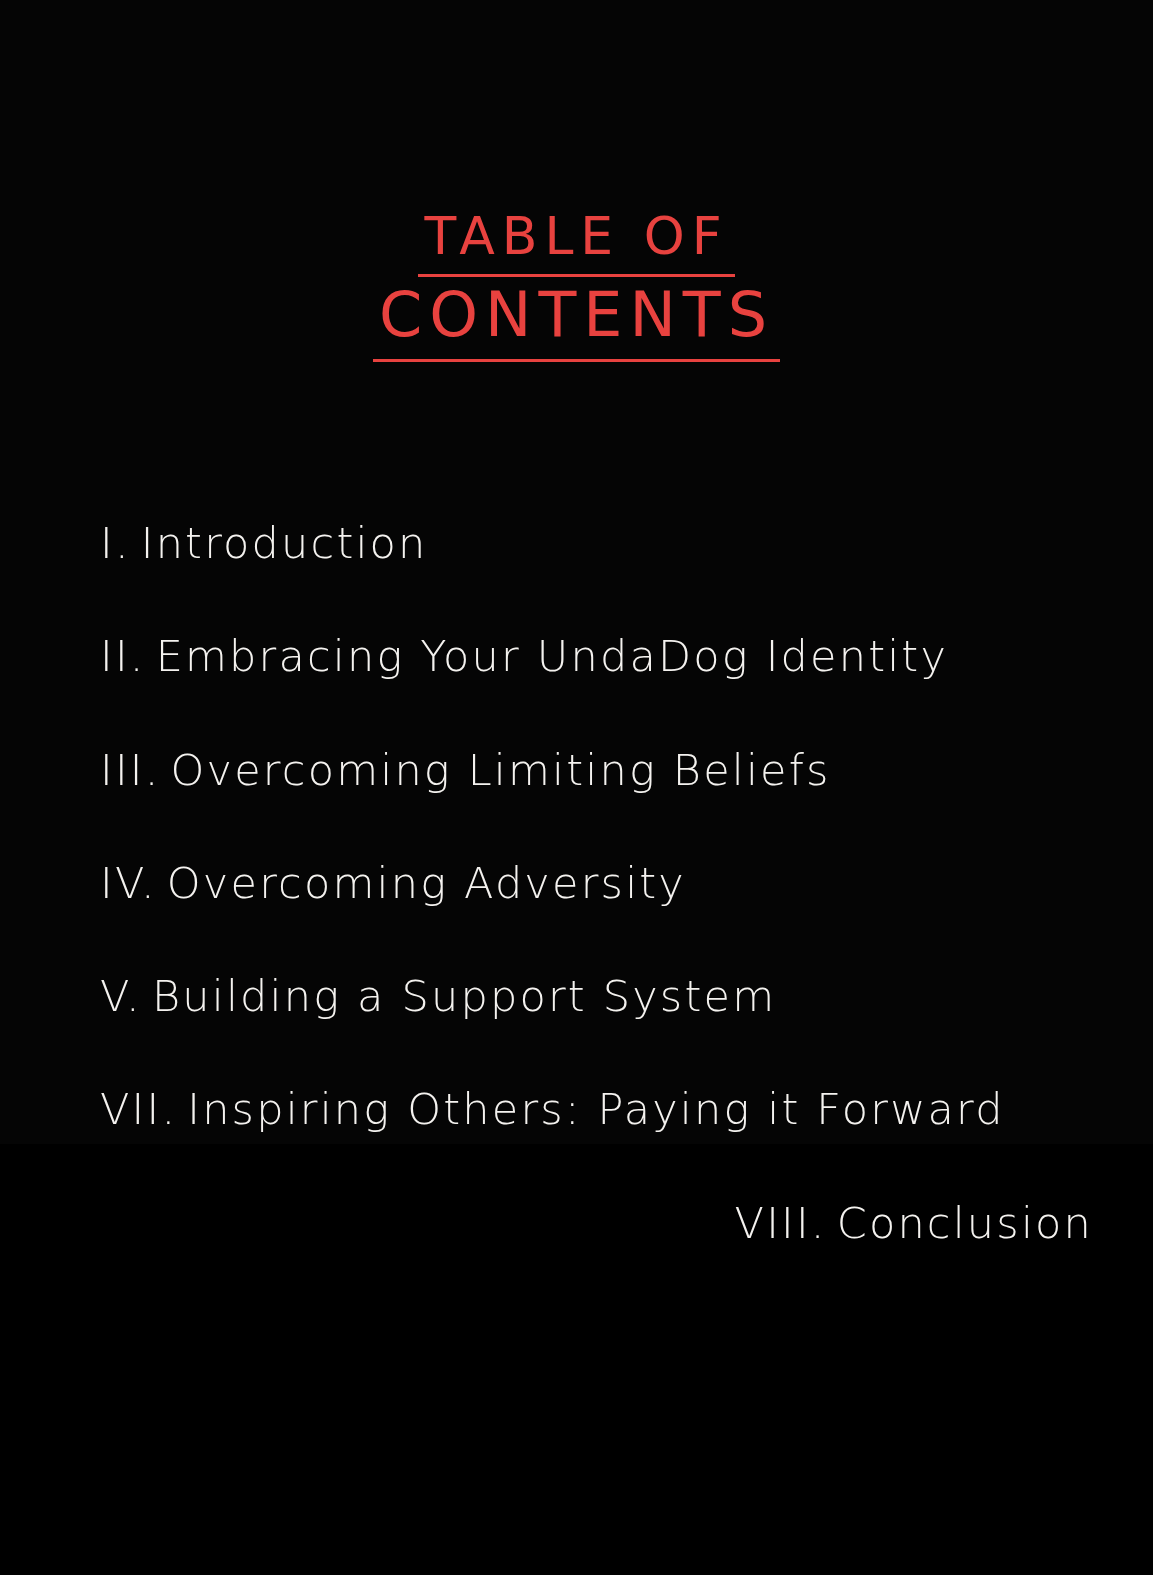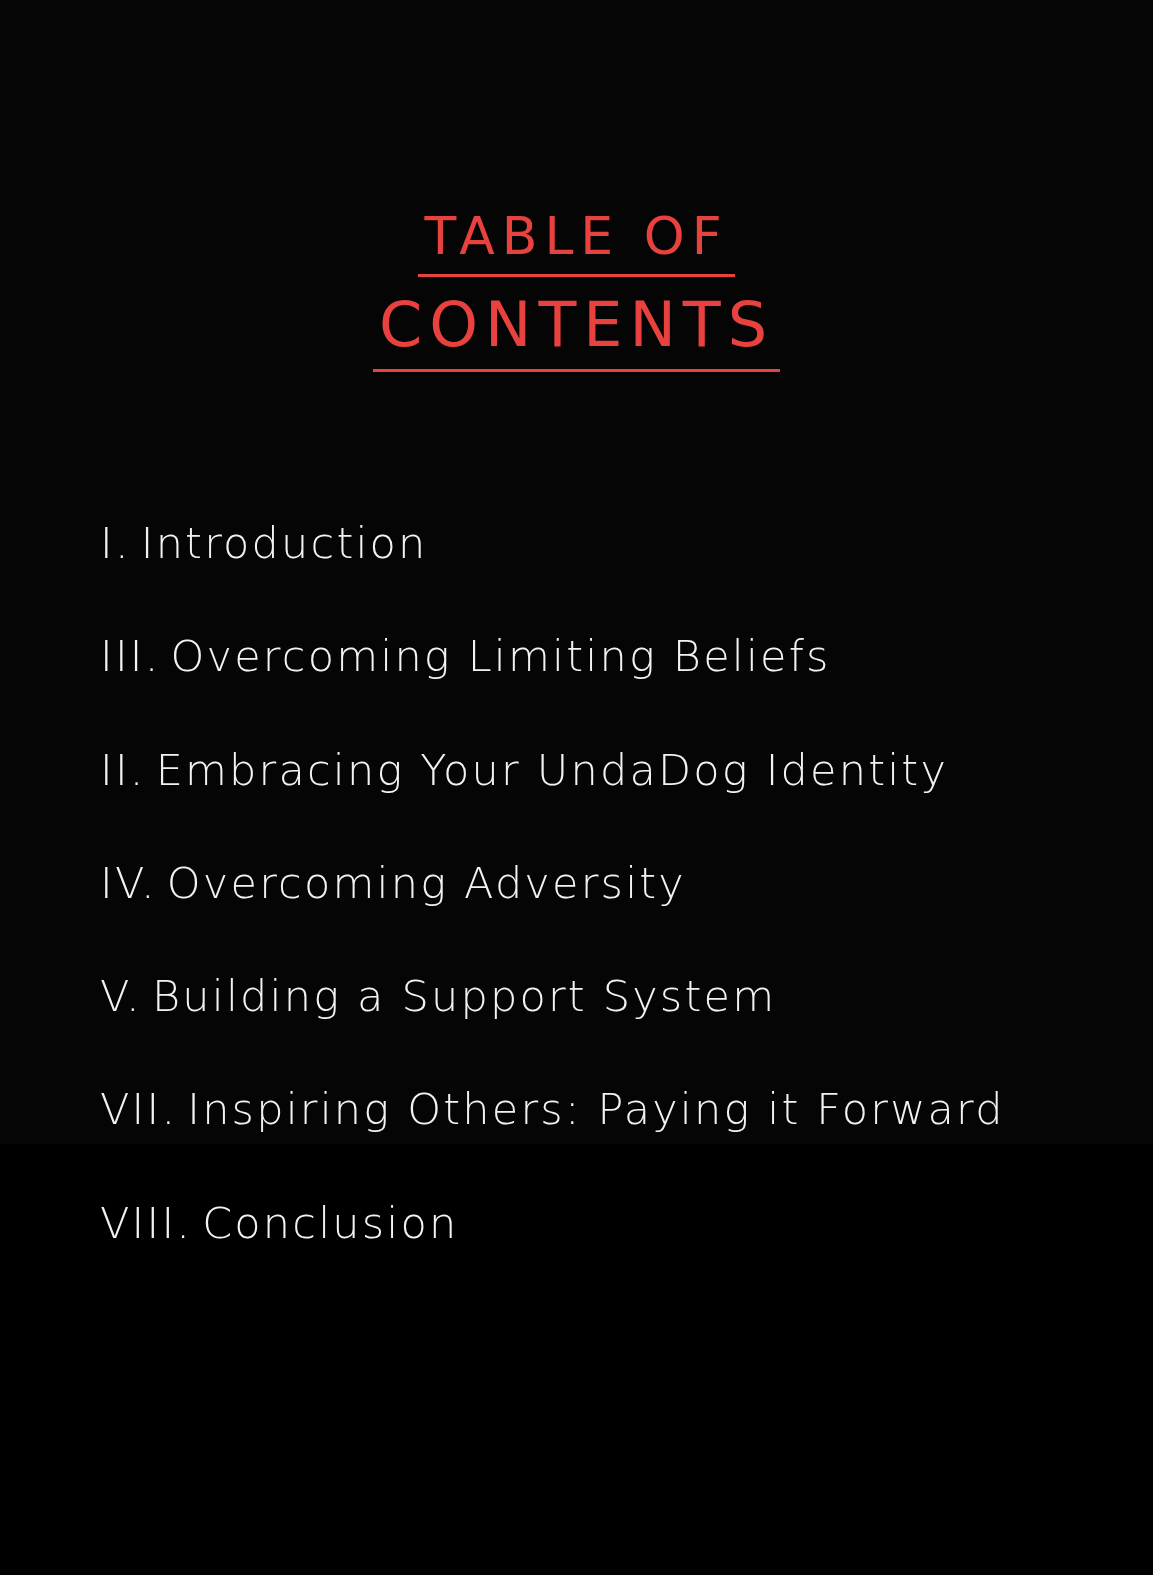--- a/index.html
+++ b/index.html
@@ -38,40 +38,41 @@
   .title-line .inner {
     display: inline-block;
     border-bottom: 3px solid #e8423f;
     padding: 0 6px 6px 6px;
   }
   .title-line-1 {
     font-size: 52px;
   }
   .title-line-2 {
     font-size: 62px;
-    margin-top: 10px;
+    margin-top: 0;
   }
   .toc {
     position: absolute;
     top: 520px;
     left: 100px;
     right: 60px;
   }
   .toc-item {
     color: #f4f2ef;
     font-family: "DejaVu Sans", sans-serif;
     font-size: 43px;
     font-weight: 300;
     letter-spacing: 2.2px;
     line-height: 1.1;
     margin-bottom: 66px;
     white-space: nowrap;
   }
   .toc-item:last-child {
     margin-bottom: 0;
+    text-align: right;
   }
   .toc-num {
     display: inline-block;
     margin-right: 10px;
   }
   .toc-label {
     display: inline-block;
   }
 </style>
 </head>
@@ -84,25 +85,25 @@
     <span class="title-line title-line-2"><span class="inner">CONTENTS</span></span>
   </div>
 
   <div class="toc">
 
     <div class="toc-item">
       <span class="toc-num">I.</span><span class="toc-label">Introduction</span>
     </div>
 
     <div class="toc-item">
-      <span class="toc-num">III.</span><span class="toc-label">Overcoming Limiting Beliefs</span>
+      <span class="toc-num">II.</span><span class="toc-label">Embracing Your UndaDog Identity</span>
     </div>
 
     <div class="toc-item">
-      <span class="toc-num">II.</span><span class="toc-label">Embracing Your UndaDog Identity</span>
+      <span class="toc-num">III.</span><span class="toc-label">Overcoming Limiting Beliefs</span>
     </div>
 
     <div class="toc-item">
       <span class="toc-num">IV.</span><span class="toc-label">Overcoming Adversity</span>
     </div>
 
     <div class="toc-item">
       <span class="toc-num">V.</span><span class="toc-label">Building a Support System</span>
     </div>
 

